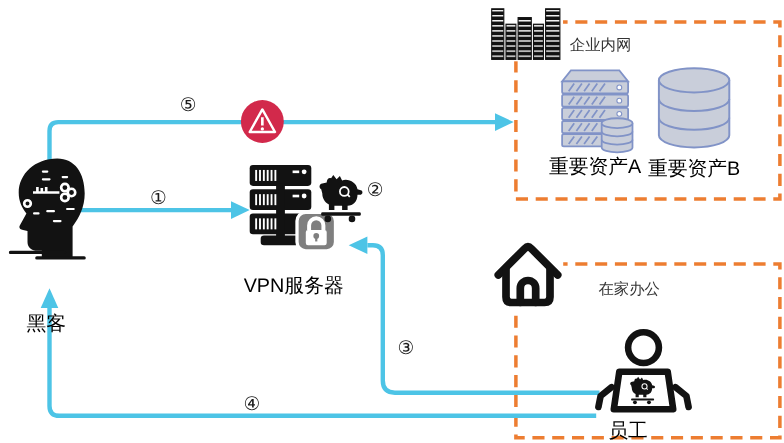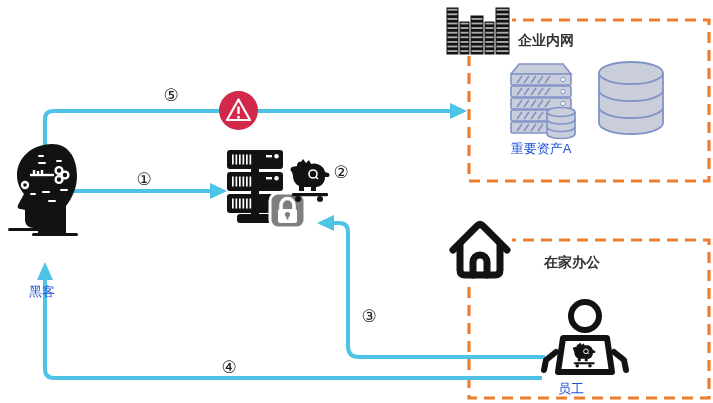--- a/index.html
+++ b/index.html
@@ -3,24 +3,24 @@
 <meta charset="utf-8">
 <style>
   html,body{margin:0;padding:0;background:#f3f3f3;}
   .stage{
     position:relative;width:713px;height:403px;margin:0 auto;
     background:#ffffff;overflow:hidden;
     font-family:"Liberation Sans","DejaVu Sans",sans-serif;
   }
   .abs{position:absolute;}
   .label{
-    position:absolute;color:#1d4ed8;font-size:13px;line-height:1.1;
+    position:absolute;color:#000000;font-size:18px;line-height:1.1;
     text-align:center;white-space:nowrap;
   }
-  .zone-label{font-size:14px;font-weight:700;color:#333;}
+  .zone-label{font-size:14px;font-weight:400;color:#333;}
   .step{
     position:absolute;font-size:17px;color:#1b1b1b;line-height:1;
     text-align:center;width:20px;
   }
   svg{display:block;}
 </style>
 </head>
 <body>
 
 <div class="stage">
@@ -85,20 +85,21 @@
   <div class="abs" style="left:595px;top:59px;">
     <svg width="72" height="80" viewBox="0 0 72 80">
       <g fill="#C9CEDA" stroke="#8193C7" stroke-width="1.8">
         <path d="M4,14 V64 a32,11 0 0 0 64,0 V14"></path>
         <ellipse cx="36" cy="14" rx="32" ry="11"></ellipse>
         <path d="M4,31 a32,11 0 0 0 64,0" fill="none"></path>
         <path d="M4,48 a32,11 0 0 0 64,0" fill="none"></path>
       </g>
     </svg>
   </div>
+  <div class="label" style="left:589px;top:144px;width:84px;">重要资产B</div>
 
   <div class="abs" style="left:446px;top:6px;">
     <svg width="66" height="50" viewBox="0 0 66 50">
       <defs>
         <pattern id="bld" width="6" height="4.6" patternUnits="userSpaceOnUse">
           <rect width="6" height="4.6" fill="#121212"></rect>
           <rect y="3.1" width="6" height="1.2" fill="#ffffff"></rect>
         </pattern>
       </defs>
       <rect x="0" y="0" width="66" height="50" fill="#ffffff"></rect>
@@ -205,20 +206,21 @@
         <rect x="61.5" y="67.5" width="2" height="4" fill="#7F7F7F"></rect>
       </g>
     </svg>
   </div>
 
   <div class="abs" style="left:288px;top:158px;">
     <svg width="46" height="46" viewBox="0 0 44 46">
         <use href="#trojanSym"></use>
       </svg>
   </div>
+  <div class="label" style="left:217px;top:250px;width:100px;">VPN服务器</div>
 
   <div class="abs" style="left:218px;top:90px;">
     <svg width="41" height="41" viewBox="0 0 41 41">
       <circle cx="20.5" cy="20.5" r="19.5" fill="#D2294B"></circle>
       <path d="M20.5,9.5 L32,30 H9 Z" fill="none" stroke="#ffffff" stroke-width="2.2" stroke-linejoin="round"></path>
       <line x1="20.5" y1="16.5" x2="20.5" y2="24" stroke="#ffffff" stroke-width="2.4"></line>
       <circle cx="20.5" cy="27.2" r="1.5" fill="#ffffff"></circle>
     </svg>
   </div>
 

